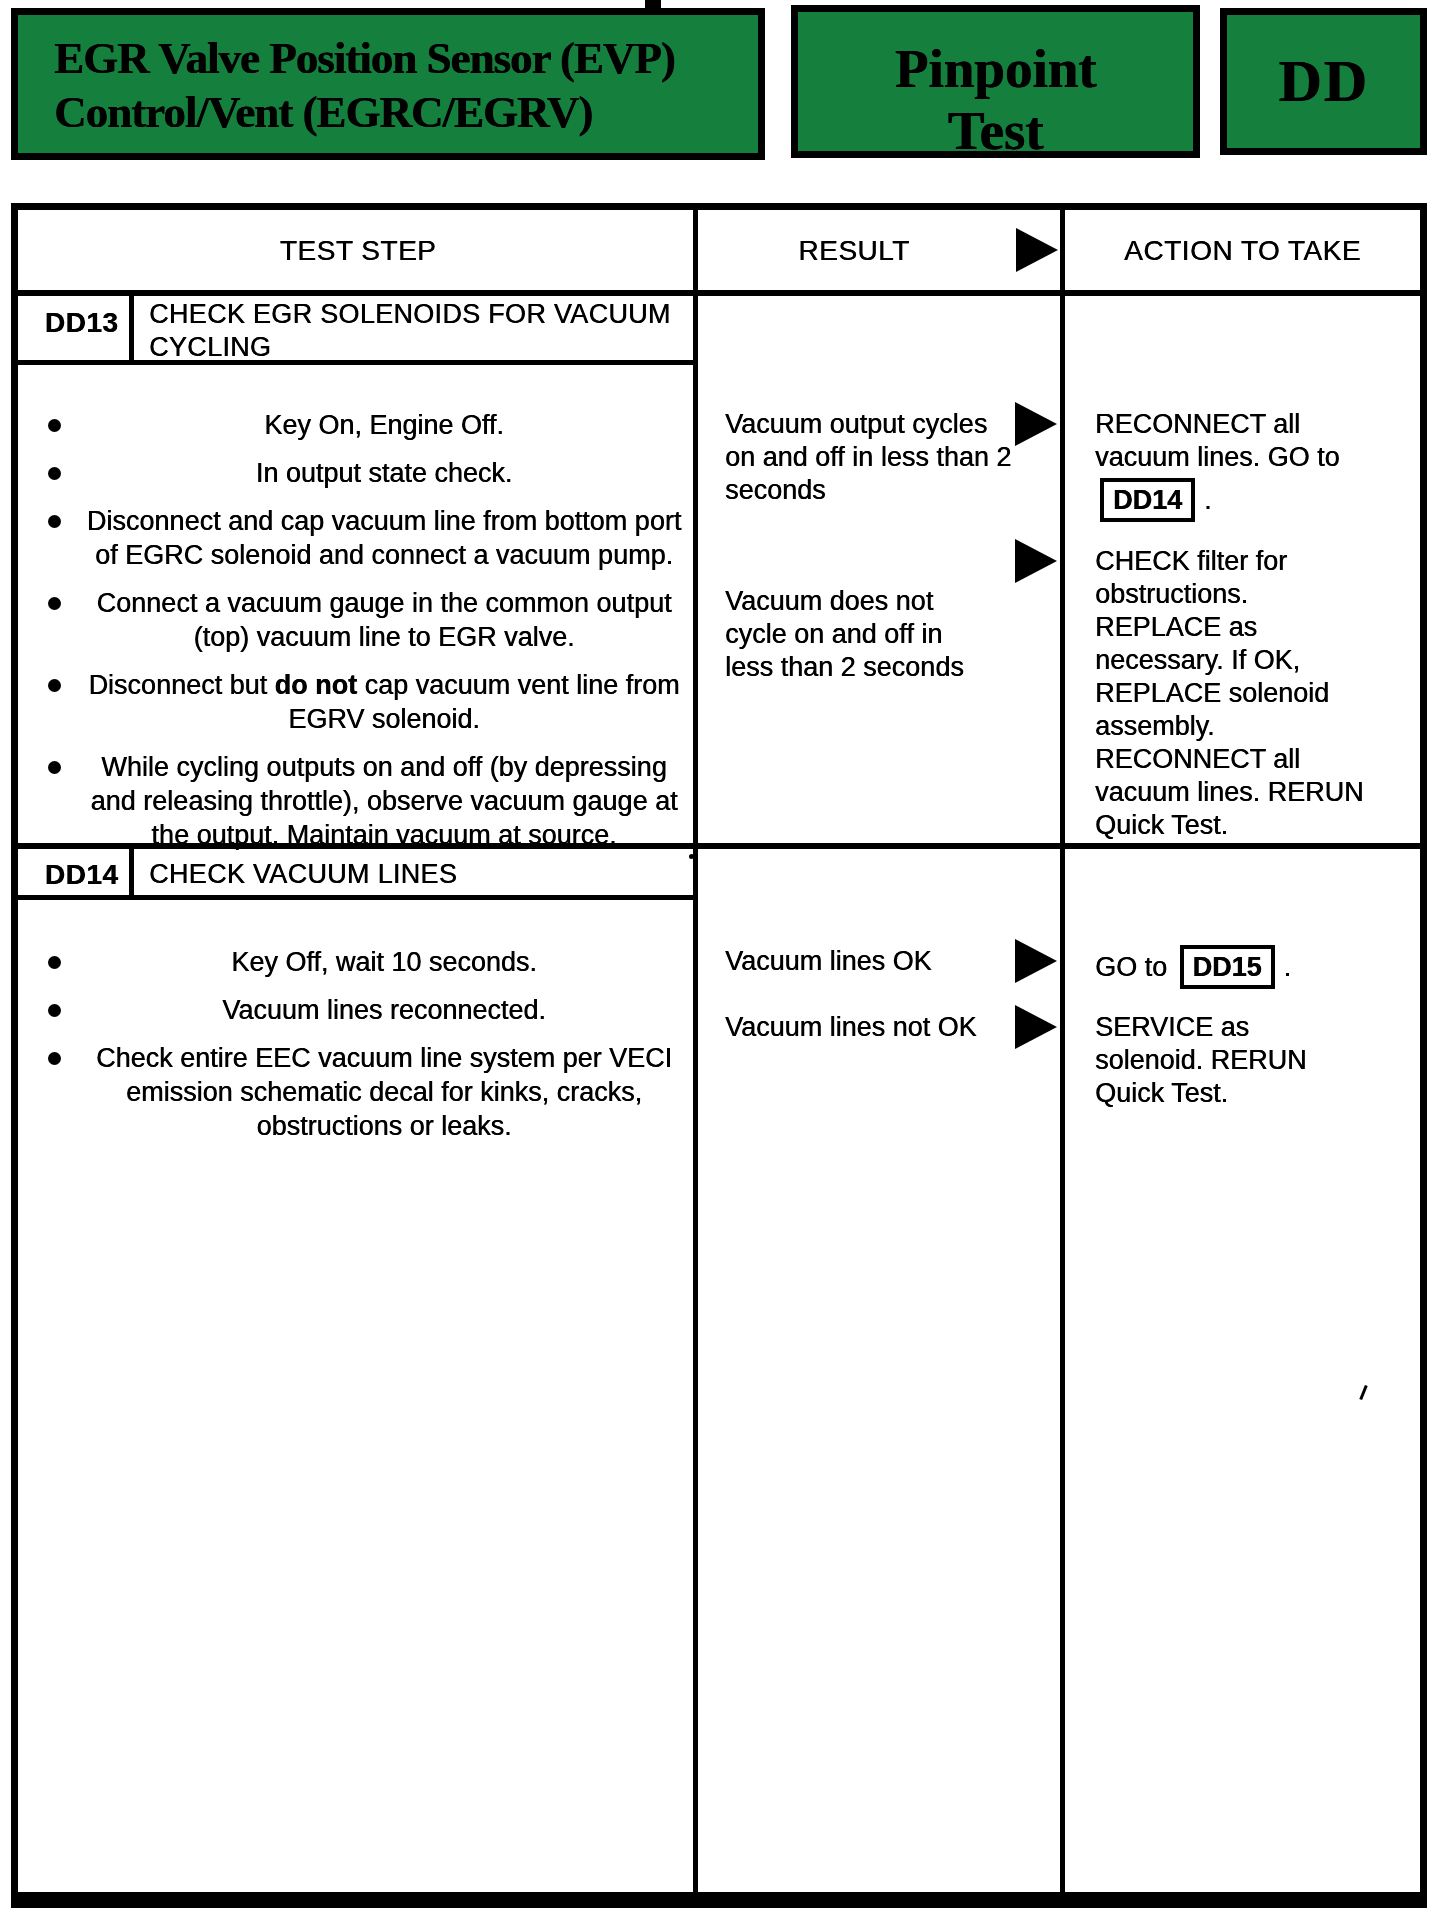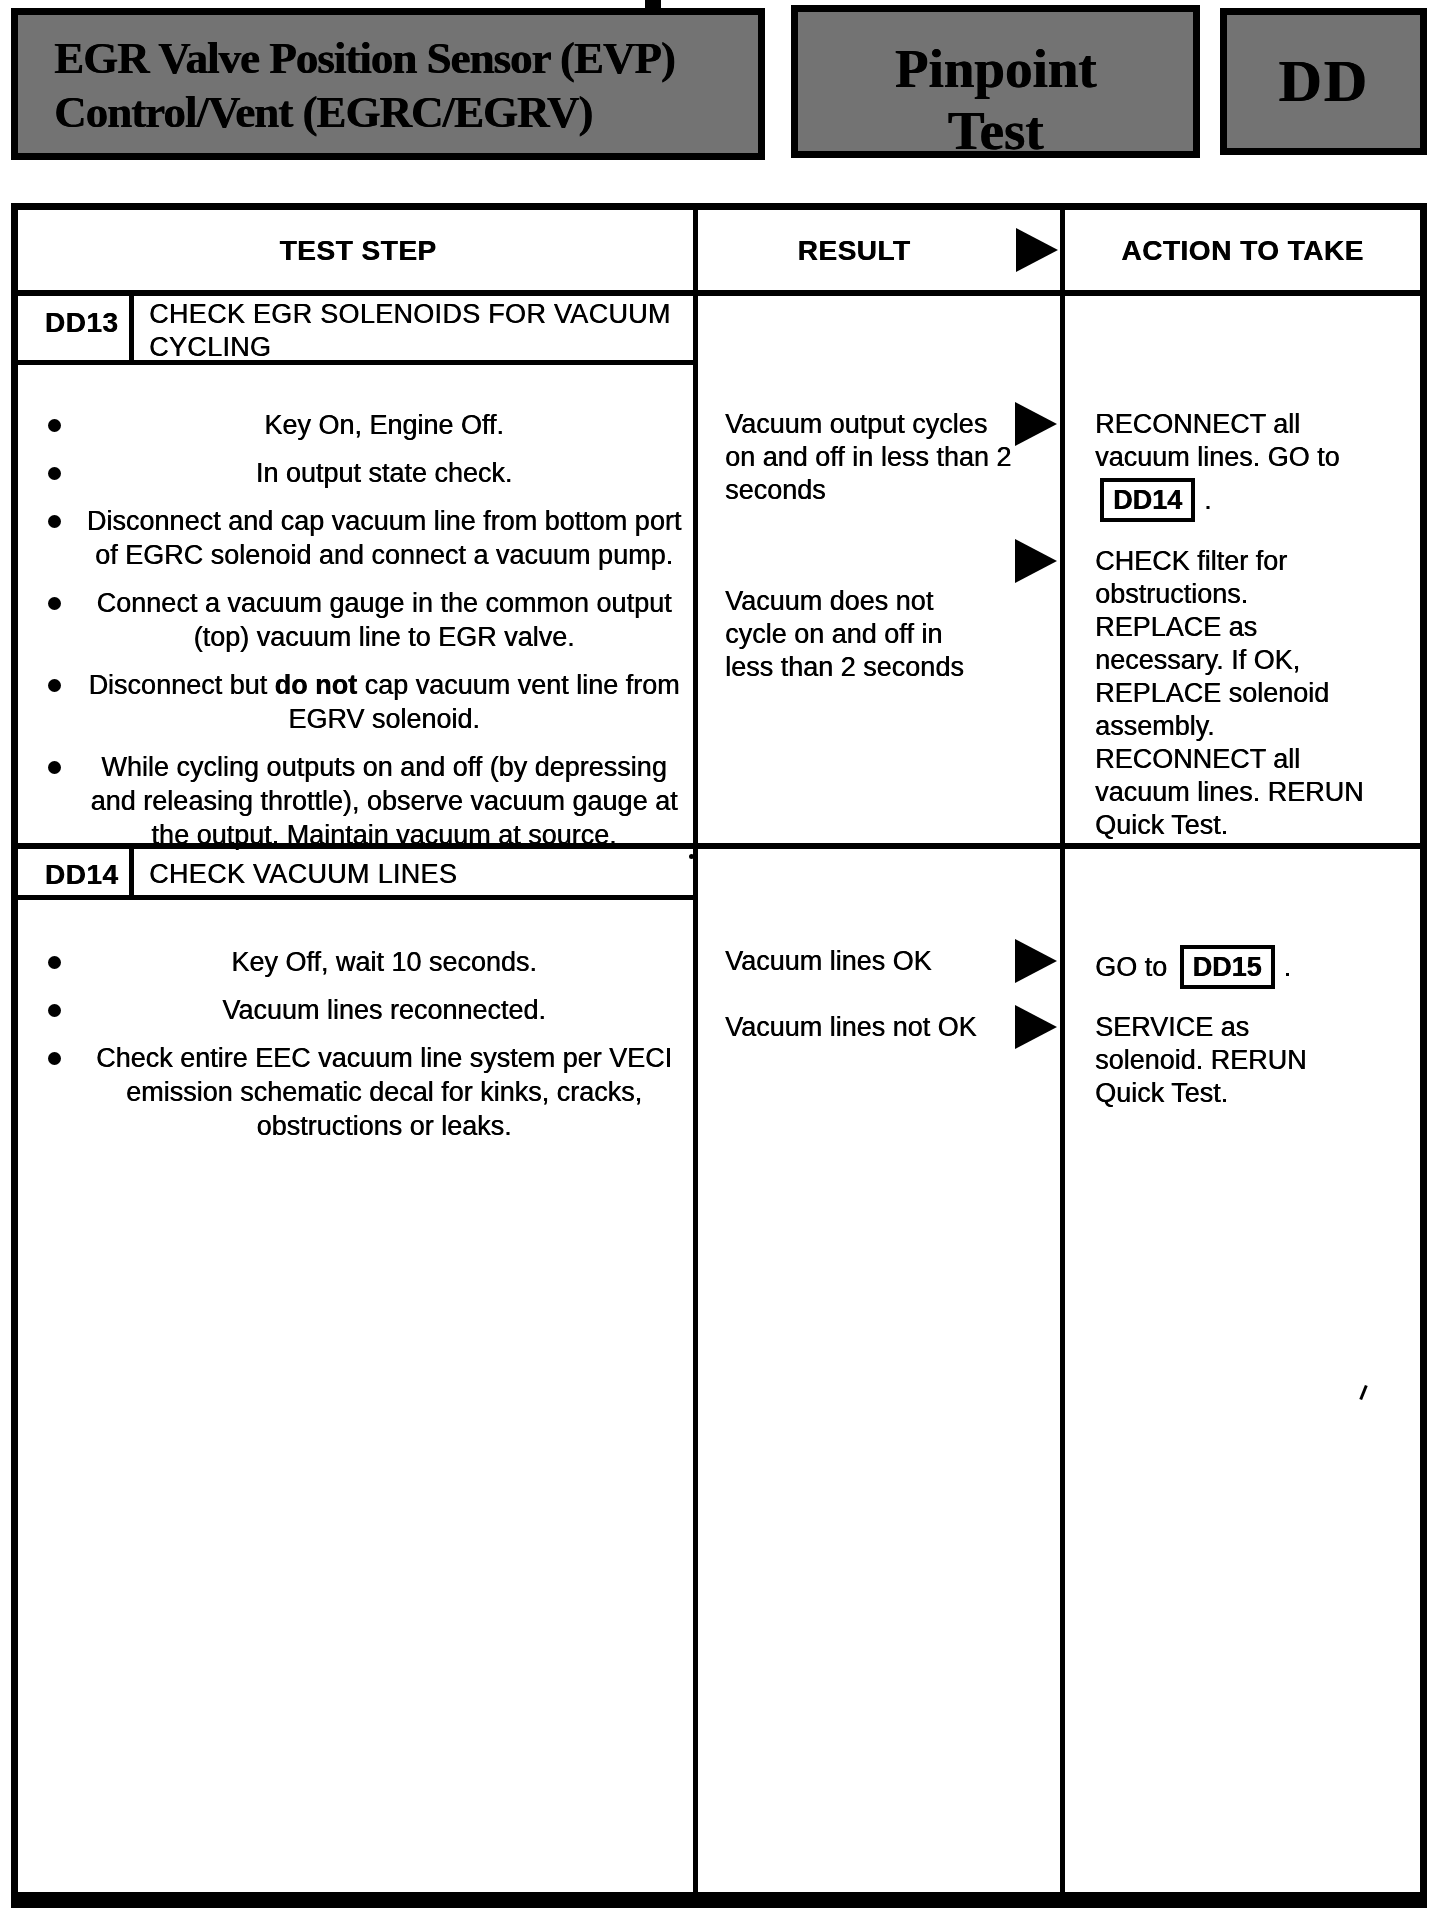--- a/index.html
+++ b/index.html
@@ -2,21 +2,21 @@
 <html><head>
 <meta charset="utf-8">
 <style>
   html,body{margin:0;padding:0;background:#e8e8e8;}
   .page{
     position:relative;width:1440px;height:1912px;background:#ffffff;
     color:#000;font-family:"Liberation Sans",sans-serif;overflow:hidden;
     margin:0 auto;
   }
   
-  .hbox{position:absolute;border:7px solid #000;background:#737373;box-sizing:border-box;}
+  .hbox{position:absolute;border:7px solid #000;background:#15803d;box-sizing:border-box;}
   .box-title{left:11px;top:8px;width:754px;height:152px;}
   .box-title .t{
     font-family:"Liberation Serif",serif;font-weight:700;font-size:45px;line-height:54px;
     padding:16px 0 0 36px;letter-spacing:-1px;text-shadow:0.6px 0 0 #000;
   }
   .box-pinpoint{left:791px;top:5px;width:409px;height:153px;text-align:center;}
   .box-pinpoint .t{
     font-family:"Liberation Serif",serif;font-weight:700;font-size:55px;line-height:62px;
     padding-top:26px;text-shadow:0.7px 0 0 #000;
   }
@@ -35,21 +35,21 @@
   .vline1{left:675px;top:0;bottom:0;width:5px;}
   .vline2{left:1042px;top:0;bottom:0;width:5px;}
   .hline-head{left:0;right:0;top:80px;height:6px;}
   .dd13-divv{left:111px;top:86px;width:5px;height:69px;}
   .dd13-hline{left:0;top:150px;width:675px;height:5px;}
   .dd14-hline-top{left:0;right:0;top:633px;height:6px;}
   .dd14-divv{left:111px;top:639px;width:5px;height:51px;}
   .dd14-hline-bot{left:0;top:685px;width:675px;height:5px;}
 
   .cell{position:absolute;font-size:27px;line-height:33px;text-shadow:0.5px 0 0 #000;}
-  .colhead{font-weight:700;font-size:28px;text-align:center;letter-spacing:0.5px;}
+  .colhead{font-weight:400;font-size:28px;text-align:center;letter-spacing:0.5px;}
   .head-step{left:0;top:24px;width:680px;}
   .head-result{left:675px;top:24px;width:322px;}
   .head-action{left:1047px;top:24px;width:355px;}
 
   .rowlabel{font-weight:700;font-size:28px;text-align:center;letter-spacing:0.5px;padding-left:16px;}
   .dd13-label{left:0;top:96px;width:111px;}
   .dd14-label{left:0;top:648px;width:111px;}
   .rowtitle{letter-spacing:0.3px;}
   .dd13-title{left:131px;top:88px;width:530px;}
   .dd14-title{left:131px;top:648px;width:530px;}

